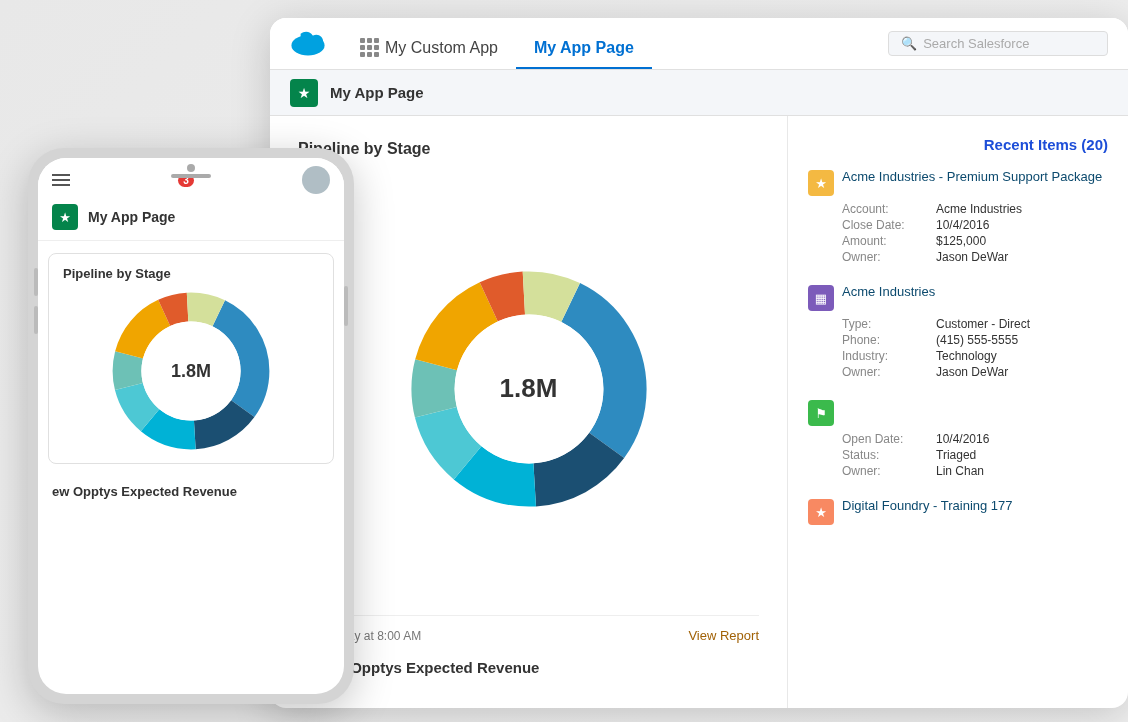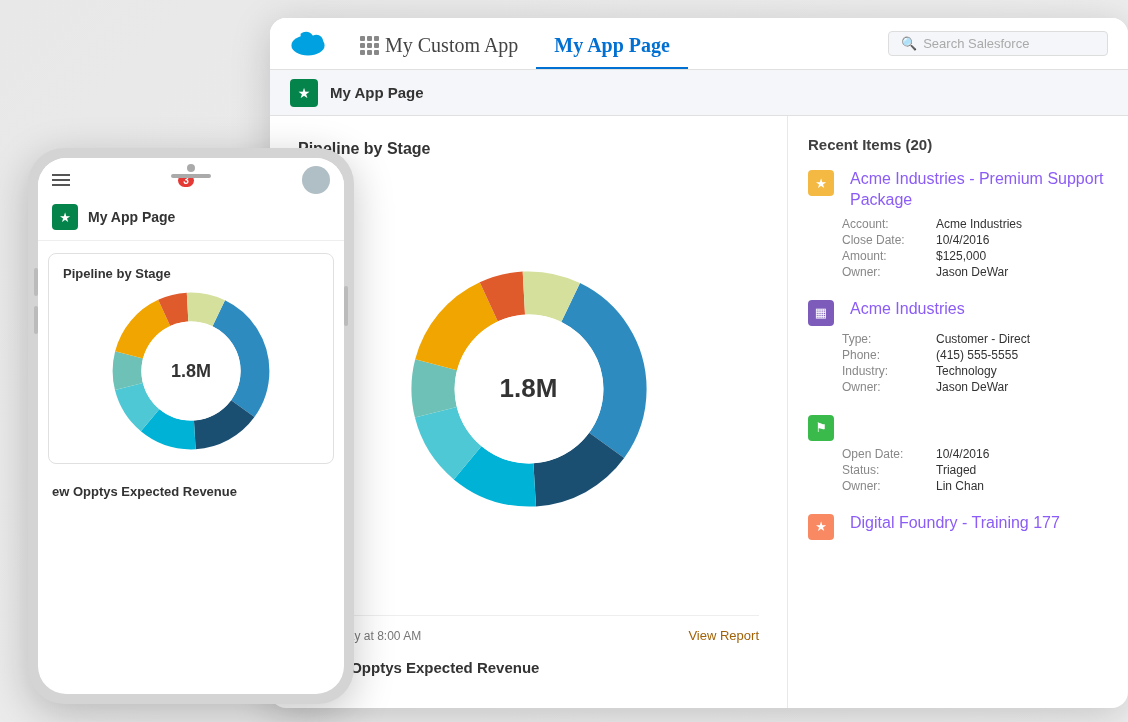--- a/index.html
+++ b/index.html
@@ -47,28 +47,27 @@
       margin-right: 16px;
     }
     .nav-tabs {
       display: flex;
       flex: 1;
       height: 100%;
       align-items: flex-end;
     }
     .nav-tab {
       padding: 0 18px 10px;
-      font-size: 20px;
+      font-size: 16px;
       color: #444;
       cursor: pointer;
       border-bottom: 2px solid transparent;
       display: flex;
       align-items: center;
       gap: 6px;
-      font-family: Liberation Serif, serif;
     }
     .nav-tab.active {
       color: #0070d2;
       border-bottom: 2px solid #0070d2;
       font-weight: 600;
     }
     .dots-icon {
       display: inline-grid;
       grid-template-columns: repeat(3,5px);
       gap: 2px;
@@ -184,23 +183,24 @@
 
     
     .recent-panel {
       width: 340px;
       padding: 20px 20px;
       overflow-y: auto;
       font-size: 13px;
     }
     .recent-panel h3 {
       font-size: 15px;
-      color: #404040;
+      color: #1d4ed8;
       margin-bottom: 16px;
       font-weight: 700;
+      text-align: right;
     }
     .recent-item {
       margin-bottom: 20px;
     }
     .recent-item-header {
       display: flex;
       align-items: flex-start;
       gap: 8px;
       margin-bottom: 6px;
     }
@@ -210,25 +210,24 @@
       display: flex; align-items: center; justify-content: center;
       font-size: 13px;
       flex-shrink: 0;
       margin-top: 1px;
     }
     .icon-gold { background: #f4b942; color: #fff; }
     .icon-purple { background: #7c5bba; color: #fff; }
     .icon-green { background: #3bba4c; color: #fff; }
     .icon-orange { background: #f88962; color: #fff; }
     .item-link {
-      color: #8b5cf6;
+      color: #0c4a6e;
       cursor: pointer;
-      font-size: 16px;
+      font-size: 13px;
       line-height: 1.3;
-      margin-left: 8px;
     }
     .item-fields {
       padding-left: 34px;
     }
     .field-row {
       display: flex;
       gap: 4px;
       margin-bottom: 2px;
     }
     .field-label {

